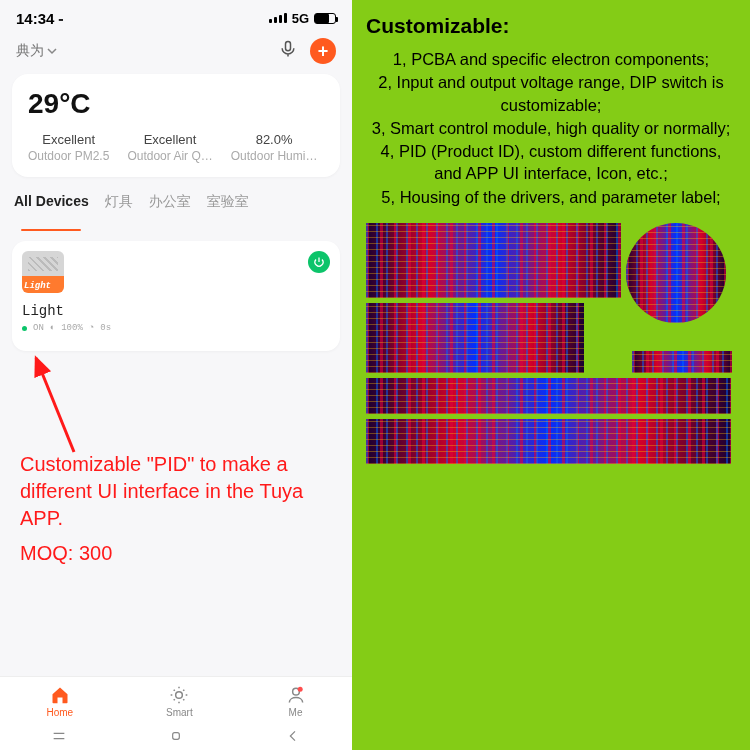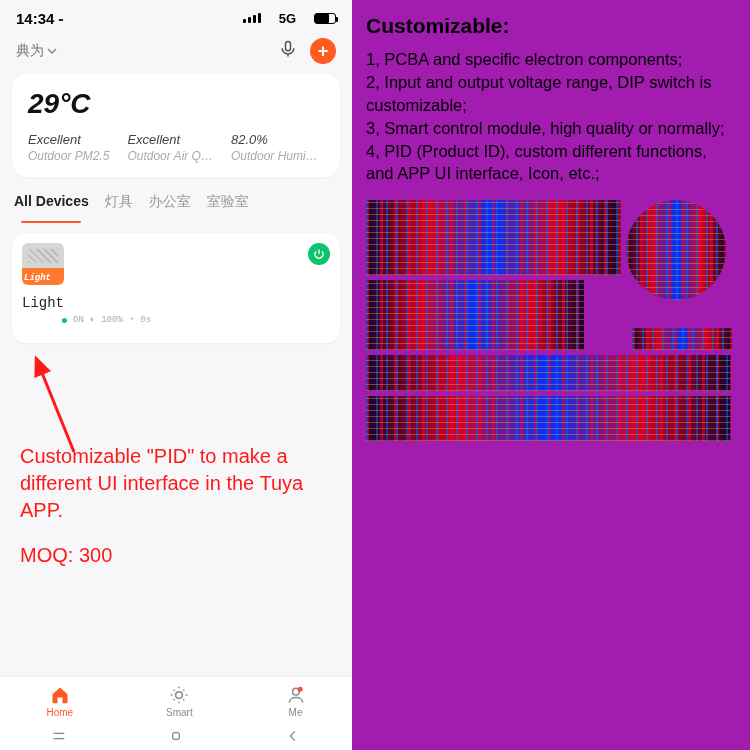--- a/index.html
+++ b/index.html
@@ -3,92 +3,92 @@
 <meta charset="utf-8">
 <style>
   * { box-sizing: border-box; margin: 0; padding: 0; }
   body {
     width: 750px; height: 750px;
     font-family: -apple-system, "Helvetica Neue", Arial, sans-serif;
     display: flex;
     background: #fff;
   }
   .left-pane { width: 352px; height: 750px; background: #f7f7f9; position:relative; display:flex; flex-direction:column; }
-  .right-pane { width: 398px; height: 750px; background: #a21caf; padding: 14px 14px 10px 14px; display:flex; flex-direction:column; }
+  .right-pane { width: 398px; height: 750px; background: #84cc16; padding: 14px 14px 10px 14px; display:flex; flex-direction:column; }
 
   
   .status-bar { height: 30px; display:flex; align-items:center; justify-content:space-between; padding: 6px 16px 0 16px; font-size:15px; font-weight:600; }
-  .status-right { display:flex; align-items:center; gap:18px; }
+  .status-right { display:flex; align-items:center; gap:5px; }
   .sig-dots { display:flex; gap:2px; align-items:flex-end; }
   .sig-dots span { width:3px; background:#000; border-radius:1px; }
   .sig-dots span:nth-child(1){height:4px}
   .sig-dots span:nth-child(2){height:6px}
   .sig-dots span:nth-child(3){height:8px}
   .sig-dots span:nth-child(4){height:10px}
   .battery { width:22px; height:11px; border:1px solid #000; border-radius:3px; position:relative; }
   .battery::after { content:""; position:absolute; right:-3px; top:3px; width:2px; height:5px; background:#000; border-radius:0 1px 1px 0; }
   .battery .fill { width:70%; height:100%; background:#000; border-radius:1px; }
 
   
   .header-row { display:flex; align-items:center; justify-content:space-between; padding: 8px 16px 10px 16px; }
   .home-label { font-size:14px; color:#777; display:flex; align-items:center; gap:3px; }
   .home-label svg { width:10px; height:10px; }
   .header-actions { display:flex; align-items:center; gap:12px; }
   .mic-icon svg { width:20px; height:20px; }
   .add-btn { width:26px; height:26px; border-radius:50%; background:#ff5a1f; display:flex; align-items:center; justify-content:center; color:#fff; font-size:18px; font-weight:600; line-height:1; }
 
   
-  .weather-card { margin: 0 12px 12px 12px; background:#fff; border-radius:16px; padding:14px 16px 14px 16px; box-shadow:0 1px 3px rgba(0,0,0,0.04);font-style:italic; }
+  .weather-card { margin: 0 12px 12px 12px; background:#fff; border-radius:16px; padding:14px 16px 14px 16px; box-shadow:0 1px 3px rgba(0,0,0,0.04); }
   .temp { font-size:28px; font-weight:700; color:#111; margin-bottom:12px;}
   .env-row { display:flex; gap:18px; }
-  .env-item { display:flex; flex-direction:column; gap:2px; }
+  .env-item { display:flex; flex-direction:column; gap:2px;text-align:center; }
   .env-val { font-size:13px; color:#444; }
   .env-lbl { font-size:12px; color:#aaa; }
 
   
   .tabs { display:flex; gap:16px; padding: 4px 14px 10px 14px; font-size:14px; }
-  .tab { color:#999; position:relative; padding-bottom:12px; }
+  .tab { color:#999; position:relative; padding-bottom:20px; }
   .tab.active { color:#222; font-weight:600; }
   .tab.active::after { content:""; position:absolute; left:10%; right:10%; bottom:0; height:2px; background:#ff5a1f; border-radius:2px; }
 
   
   .device-row { display:flex; gap:10px; padding: 0 12px; font-family: Liberation Mono, monospace; }
   .device-card { flex:1; background:#fff; border-radius:14px; padding:10px 10px 8px 10px; box-shadow:0 1px 3px rgba(0,0,0,0.04); min-height:110px; display:flex; flex-direction:column; }
   .card-top { display:flex; justify-content:space-between; align-items:flex-start; }
   .thumb { width:42px; height:42px; border-radius:6px; }
   .thumb.light { background:linear-gradient(#d6d6d6 60%, #ff7a2e 60%); position:relative; }
   .thumb.light::after { content:"Light"; position:absolute; left:2px; bottom:2px; font-size:9px; font-style:italic; color:#fff; font-weight:700;}
   .thumb.light::before { content:""; position:absolute; top:6px; left:6px; right:6px; height:14px;
     background: repeating-linear-gradient(45deg,#bbb,#bbb 2px,#d6d6d6 2px,#d6d6d6 5px); }
   .thumb.hub { background:#fff; border:1px solid #eee; position:relative; }
   .thumb.hub::after { content:""; position:absolute; inset:10px; border-radius:4px; background:#f3f3f3; border:1px solid #e3e3e3;}
   .power-ic { width:22px; height:22px; border-radius:50%; background:#0cc46a; display:flex; align-items:center; justify-content:center; color:#fff; }
   .power-ic svg { width:12px; height:12px; }
   .dev-name { font-size:14px; color:#222; margin-top:10px; }
-  .dev-stats { font-size:9px; color:#aaa; display:flex; gap:6px; align-items:center; margin-top:4px;margin-left:40px;}
+  .dev-stats { font-size:9px; color:#aaa; display:flex; gap:6px; align-items:center; margin-top:4px;}
   .dev-stats .dot { width:5px; height:5px; border-radius:50%; background:#0cc46a; }
 
   
   .arrow-wrap { position:absolute; left:26px; top:350px; width:70px; height:110px; pointer-events:none;}
   .arrow-wrap svg { width:100%; height:100%; }
 
   .annot { padding: 100px 20px 0 20px; color:#ff1a1a; font-size:20px; line-height:1.35; }
-  .moq { margin-top:18px; }
+  .moq { margin-top:8px; }
 
   
   .bottom-nav { margin-top:auto; background:#fff; border-top:1px solid #eee; display:flex; justify-content:space-around; padding:8px 0 4px 0; }
   .nav-item { display:flex; flex-direction:column; align-items:center; gap:2px; font-size:10px; color:#888; }
   .nav-item.active { color:#ff5a1f; }
   .nav-item svg { width:20px; height:20px; }
   .sys-nav { display:flex; justify-content:space-around; align-items:center; height:28px; color:#888; background:#fff;}
   .sys-nav svg { width:16px; height:16px; }
 
   
   .r-head { font-size:21px; font-weight:700; margin-bottom:10px; }
-  .r-list { font-size:16.5px; line-height:1.35; }
+  .r-list { font-size:16.5px; line-height:1.35;text-align:center; }
   .r-list div { margin-bottom:1px; }
   .pcb-gallery { margin-top:14px; display:flex; flex-direction:column; gap:5px; }
   .pcb-row { display:flex; gap:5px; }
   .pcb { background:linear-gradient(90deg,#1a0033,#d4002a,#0030ff,#d4002a,#1a0033); position:relative; overflow:hidden; }
   .pcb::after { content:""; position:absolute; inset:0;
     background:
       repeating-linear-gradient(0deg, rgba(255,200,0,0.35) 0 1px, transparent 1px 6px),
       repeating-linear-gradient(90deg, rgba(0,100,255,0.5) 0 2px, transparent 2px 10px),
       repeating-linear-gradient(90deg, rgba(220,0,60,0.6) 0 3px, transparent 3px 14px);
   }
@@ -234,20 +234,21 @@
   </div>
 </div>
 
 <div class="right-pane">
   <div class="r-head">Customizable:</div>
   <div class="r-list">
     <div>1, PCBA and specific electron components;</div>
     <div>2, Input and output voltage range, DIP switch is customizable;</div>
     <div>3, Smart control module, high quality or normally;</div>
     <div>4, PID (Product ID), custom different functions, and APP UI interface, Icon, etc.;</div>
+    <div>5, Housing of the drivers, and parameter label;</div>
   </div>
 
   <div class="pcb-gallery">
     <div class="pcb-row">
       <div class="pcb" style="width:255px;height:75px;"></div>
       <div class="pcb round" style="width:100px;height:100px;"></div>
     </div>
     <div class="pcb-row" style="margin-top:-25px;">
       <div class="pcb" style="width:218px;height:70px;"></div>
       <div style="width:38px"></div>

